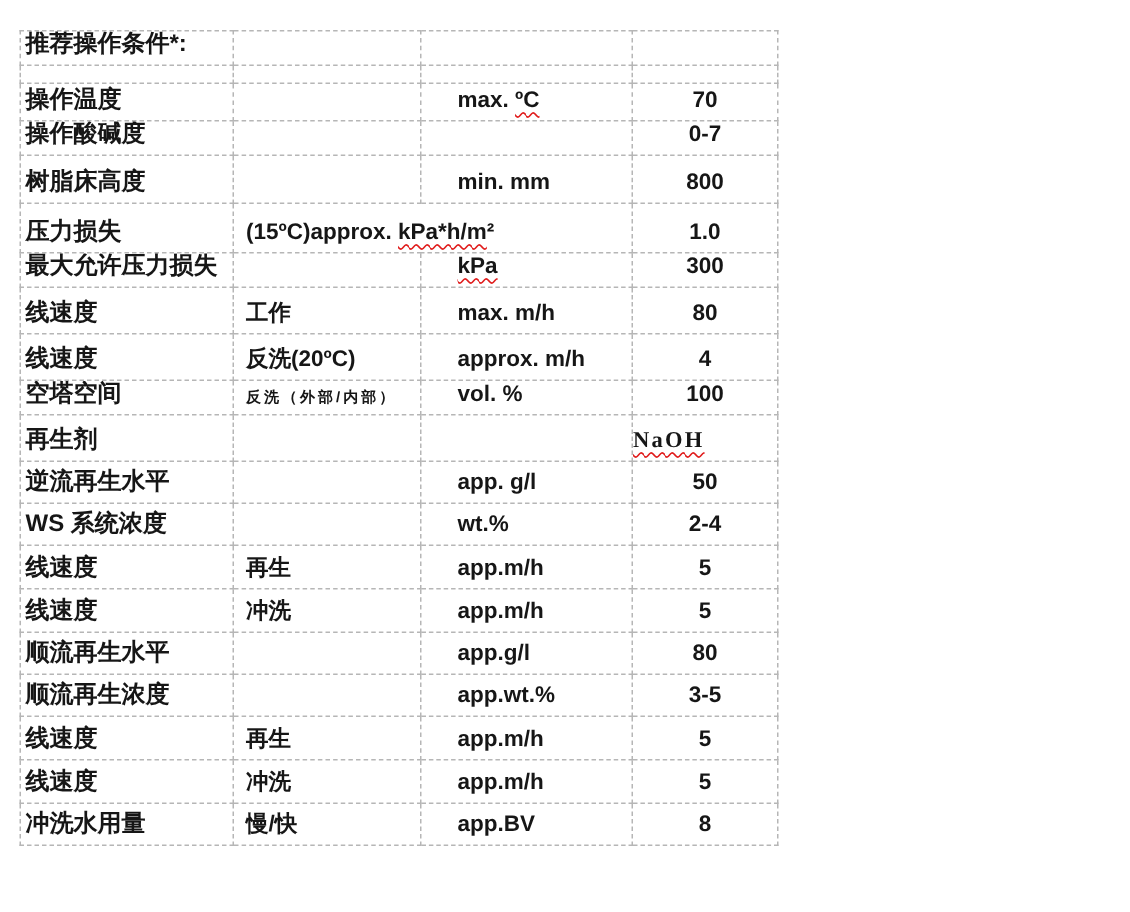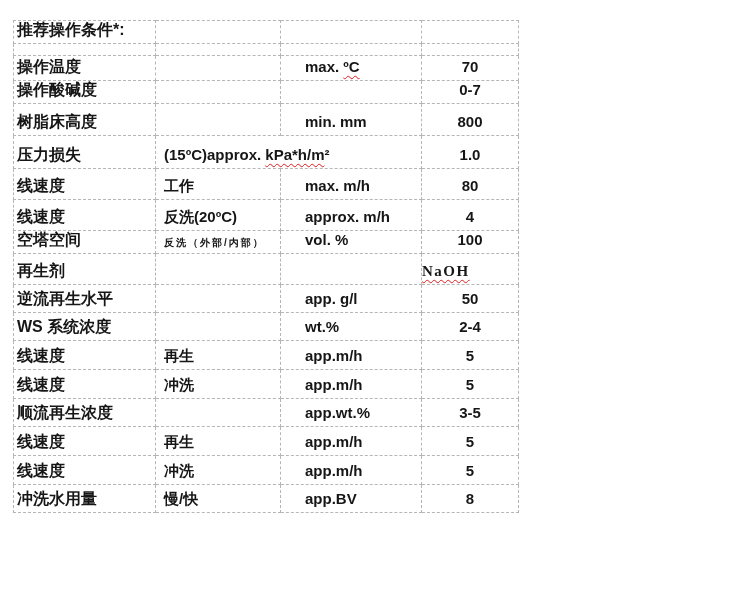--- a/index.html
+++ b/index.html
@@ -80,20 +80,26 @@
           <td class="a"><span>树脂床高度</span></td>
           <td class="b"></td>
           <td class="c"><span>min. mm</span></td>
           <td class="d"><span>800</span></td>
         </tr>
         <tr style="height: 33px;">
           <td class="a"><span>压力损失</span></td>
           <td class="b" colspan="2"><span>(15ºC)approx. </span><span class="wavy">kPa*h/m</span><span>²</span></td>
           <td class="d"><span>1.0</span></td>
         </tr>
+        <tr style="height: 22px;">
+          <td class="a"><span>最大允许压力损失</span></td>
+          <td class="b"></td>
+          <td class="c"><span class="wavy">kPa</span></td>
+          <td class="d"><span>300</span></td>
+        </tr>
         <tr style="height: 31px;">
           <td class="a"><span>线速度</span></td>
           <td class="b"><span>工作</span></td>
           <td class="c"><span>max. m/h</span></td>
           <td class="d"><span>80</span></td>
         </tr>
         <tr style="height: 31px;">
           <td class="a"><span>线速度</span></td>
           <td class="b"><span>反洗(20ºC)</span></td>
           <td class="c"><span>approx. m/h</span></td>
@@ -129,20 +135,26 @@
           <td class="c"><span>app.m/h</span></td>
           <td class="d"><span>5</span></td>
         </tr>
         <tr style="height: 29px;">
           <td class="a"><span>线速度</span></td>
           <td class="b"><span>冲洗</span></td>
           <td class="c"><span>app.m/h</span></td>
           <td class="d"><span>5</span></td>
         </tr>
         <tr style="height: 28px;">
+          <td class="a"><span>顺流再生水平</span></td>
+          <td class="b"></td>
+          <td class="c"><span>app.g/l</span></td>
+          <td class="d"><span>80</span></td>
+        </tr>
+        <tr style="height: 28px;">
           <td class="a"><span>顺流再生浓度</span></td>
           <td class="b"></td>
           <td class="c"><span>app.wt.%</span></td>
           <td class="d"><span>3-5</span></td>
         </tr>
         <tr style="height: 29px;">
           <td class="a"><span>线速度</span></td>
           <td class="b"><span>再生</span></td>
           <td class="c"><span>app.m/h</span></td>
           <td class="d"><span>5</span></td>

